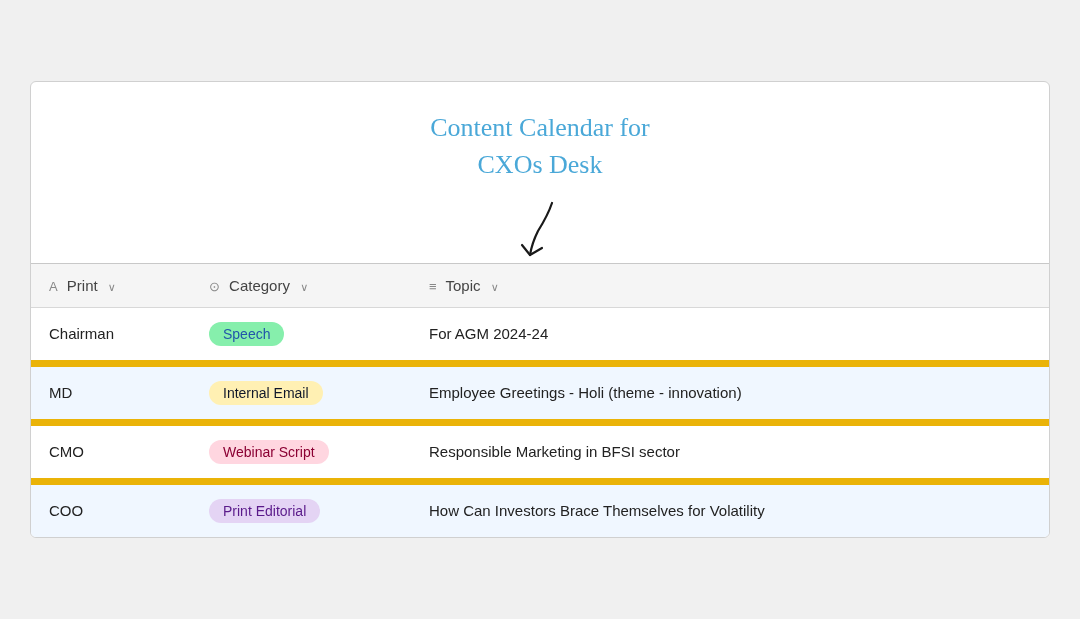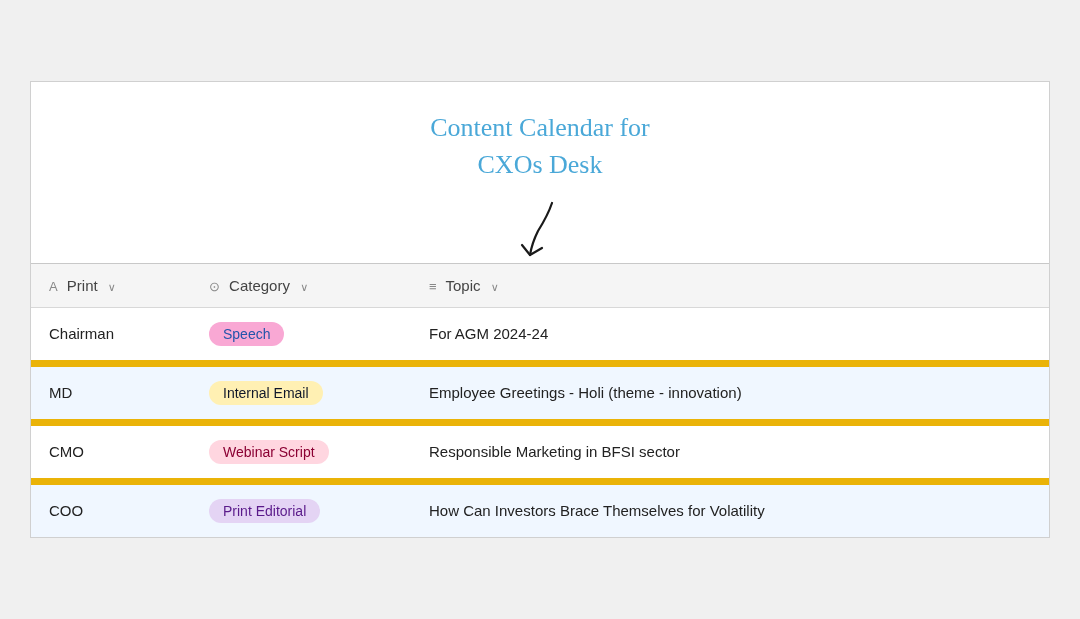--- a/index.html
+++ b/index.html
@@ -9,21 +9,21 @@
       display: flex;
       justify-content: center;
       align-items: center;
       width: 1080px;
       height: 619px;
       font-family: 'Segoe UI', Arial, sans-serif;
     }
 
     .card {
       background: #ffffff;
-      border-radius: 0;
+      border-radius: 6px;
       border: 1px solid #d0d0d0;
       width: 1020px;
       padding-bottom: 0;
       overflow: hidden;
     }
 
     .header-area {
       display: flex;
       flex-direction: column;
       align-items: center;
@@ -113,21 +113,21 @@
 
     .badge {
       display: inline-block;
       padding: 4px 14px;
       border-radius: 20px;
       font-size: 14px;
       font-weight: 500;
     }
 
     .badge-speech {
-      background: #f9a8d4;
+      background: #86efac;
       color: #2255aa;
       text-align: center;
     }
 
     .badge-internal-email {
       background: #fff0b3;
       color: #0f172a;
     }
 
     .badge-webinar-script {

